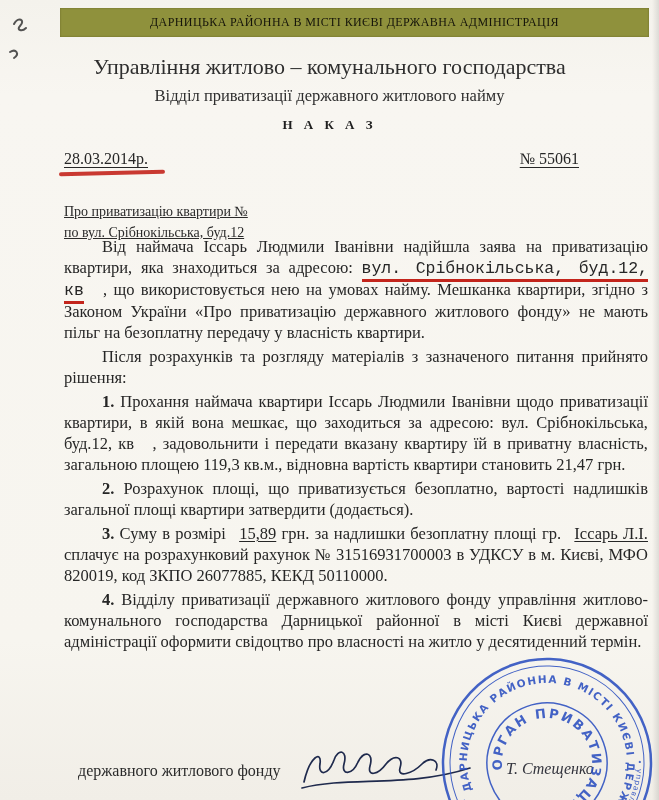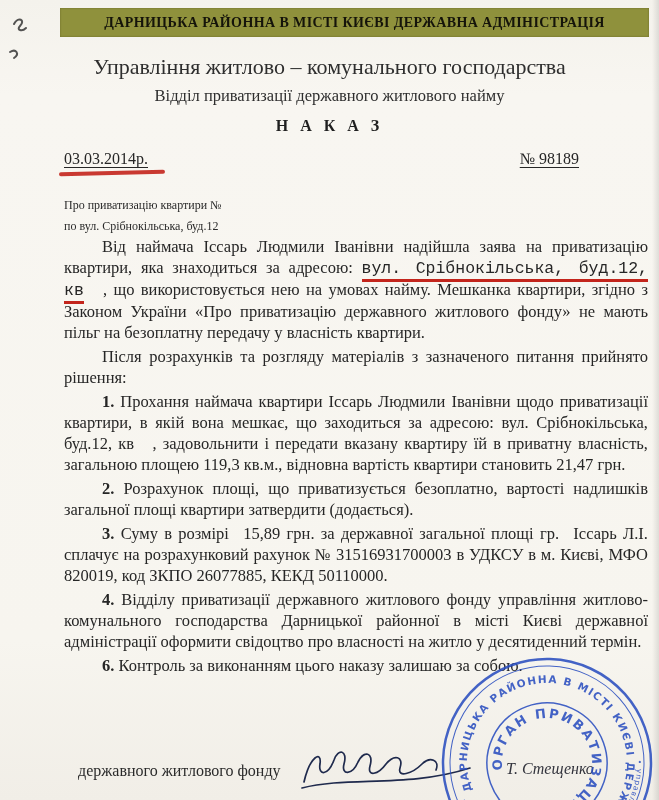--- a/index.html
+++ b/index.html
@@ -16,44 +16,44 @@
     pointer-events:none;
   }
 
   
   .header-strip {
     position:absolute; top:8px; left:60px; width:589px; height:29px;
     background:#8f913c; display:flex; align-items:center; justify-content:center;
     box-shadow:0 0 2px rgba(60,60,10,.5) inset;
   }
   .header-strip span {
-    font-weight:bold; font-size:14px; letter-spacing:.4px; color:#15140a; white-space:nowrap;
+    font-weight:normal; font-size:12px; letter-spacing:.4px; color:#15140a; white-space:nowrap;
   }
   .h-line2 { position:absolute; top:54px; left:0; width:100%; text-align:center; font-size:22px; color:#2e2e2e; }
   .h-line3 { position:absolute; top:86px; left:0; width:100%; text-align:center; font-size:16.5px; color:#2e2e2e; }
-  .order-title { position:absolute; top:117px; left:0; width:100%; text-align:center; font-weight:bold; font-size:16px; letter-spacing:4px; color:#1f1f1f; }
+  .order-title { position:absolute; top:117px; left:0; width:100%; text-align:center; font-weight:bold; font-size:13px; letter-spacing:4px; color:#1f1f1f; }
 
   
   .meta-row { position:absolute; top:150px; left:64px; right:80px; display:flex; justify-content:space-between; font-size:16px; }
   .date-text, .number-text { text-decoration:underline; text-underline-offset:3px; }
   .red-underline-date {
     position:absolute; top:171px; left:59px; width:106px; height:4px;
     background:#c3251c; border-radius:2px; transform:rotate(-1.4deg); opacity:.9;
   }
 
   
-  .subject { position:absolute; top:195px; left:64px; font-size:12px; line-height:21px; color:#2a2a2a; }
+  .subject { position:absolute; top:201px; left:64px; font-size:14px; line-height:21px; color:#2a2a2a;text-decoration:underline; }
 
   
   .body { position:absolute; top:236px; left:64px; width:584px; font-size:16.5px; line-height:21px; text-align:justify; color:#262626; }
   .body p { margin:0 0 3px 0; }
   .indent { text-indent:38px; }
   .num { font-weight:bold; }
   .red-underlined { border-bottom:3.5px solid #c3251c; padding-bottom:1px;font-family:Liberation Mono, monospace; }
-  .u { text-underline-offset:2px;margin-left:8px; }
+  .u { text-decoration:underline; text-underline-offset:2px;margin-left:8px; }
 
   
   .sign-title { position:absolute; top:760px; left:78px; font-size:16px; line-height:21px; color:#2a2a2a; }
   .sign-name { position:absolute; top:760px; left:506px; font-size:16px; color:#33343d;font-style:italic; }
   .signature-svg { position:absolute; top:742px; left:298px; }
   .signature-svg path { fill:none; stroke:#1f2a4d; stroke-width:1.7; stroke-linecap:round; }
 
   
   .stamp { position:absolute; top:650px; left:434px; width:226px; height:226px; opacity:.88; }
   .s-ring { fill:none; stroke:#2b4fc0; }
@@ -77,45 +77,44 @@
 
   <div class="header-strip">
     <span>ДАРНИЦЬКА РАЙОННА В МІСТІ КИЄВІ ДЕРЖАВНА АДМІНІСТРАЦІЯ</span>
   </div>
 
   <div class="h-line2">Управління житлово – комунального господарства</div>
   <div class="h-line3">Відділ приватизації державного житлового найму</div>
   <div class="order-title">Н А К А З</div>
 
   <div class="meta-row">
-    <span class="date-text">03.03.2014р.</span>
-    <span class="number-text">№ 98189</span>
+    <span class="date-text">28.03.2014р.</span>
+    <span class="number-text">№ 55061</span>
   </div>
   <div class="red-underline-date"></div>
 
   <div class="subject">
     <div>Про приватизацію квартири №</div>
     <div>по вул. Срібнокільська, буд.12</div>
   </div>
 
   <div class="body">
     <p class="indent"><span>Від наймача Іссарь Людмили Іванівни надійшла заява на приватизацію квартири, яка знаходиться за адресою: </span><span class="red-underlined">вул. Срібнокільська, буд.12, кв</span><span>&nbsp;&nbsp;&nbsp;, що використовується нею на умовах найму. Мешканка квартири, згідно з Законом України «Про приватизацію державного житлового фонду» не мають пільг на безоплатну передачу у власність квартири.</span></p>
 
     <p class="indent">Після розрахунків та розгляду матеріалів з зазначеного питання прийнято рішення:</p>
 
     <p class="indent"><b class="num">1.</b><span> Прохання наймача квартири Іссарь Людмили Іванівни щодо приватизації квартири, в якій вона мешкає, що заходиться за адресою: вул. Срібнокільська, буд.12, кв&nbsp;&nbsp;&nbsp;, задовольнити і передати вказану квартиру їй в приватну власність, загальною площею 119,3 кв.м., відновна вартість квартири становить  21,47 грн.</span></p>
 
     <p class="indent"><b class="num">2.</b><span> Розрахунок площі, що приватизується безоплатно, вартості надлишків загальної площі квартири затвердити (додається).</span></p>
 
-    <p class="indent"><b class="num">3.</b><span> Суму в розмірі </span><span class="u">15,89</span><span> грн. за державної загальної площі гр. </span><span class="u">Іссарь Л.І.</span><span> сплачує на розрахунковий рахунок № 31516931700003 в УДКСУ в м. Києві, МФО 820019, код ЗКПО 26077885, КЕКД 50110000.</span></p>
+    <p class="indent"><b class="num">3.</b><span> Суму в розмірі </span><span class="u">15,89</span><span> грн. за надлишки безоплатну площі гр. </span><span class="u">Іссарь Л.І.</span><span> сплачує на розрахунковий рахунок № 31516931700003 в УДКСУ в м. Києві, МФО 820019, код ЗКПО 26077885, КЕКД 50110000.</span></p>
 
     <p class="indent"><b class="num">4.</b><span> Відділу приватизації державного житлового фонду управління житлово-комунального господарства Дарницької районної в місті Києві державної адміністрації оформити свідоцтво про власності на житло у десятиденний термін.</span></p>
 
 
-    <p class="indent"><b class="num">6.</b><span> Контроль за виконанням цього наказу залишаю за собою.</span></p>
   </div>
 
   <div class="sign-title">
     <div>державного житлового фонду</div>
   </div>
 
   <svg class="signature-svg" width="180" height="58" viewBox="0 0 180 58">
     <path d="M6 40 C 12 14, 24 8, 22 22 C 20 34, 30 34, 36 18 C 40 6, 50 8, 46 22 C 43 33, 54 34, 60 20 C 66 8, 76 10, 72 24 C 69 35, 80 33, 88 22 C 96 12, 106 14, 102 26 C 99 36, 114 32, 124 22 C 132 14, 142 18, 138 28"></path>
     <path d="M4 46 C 50 34, 110 46, 172 26"></path>
   </svg>

